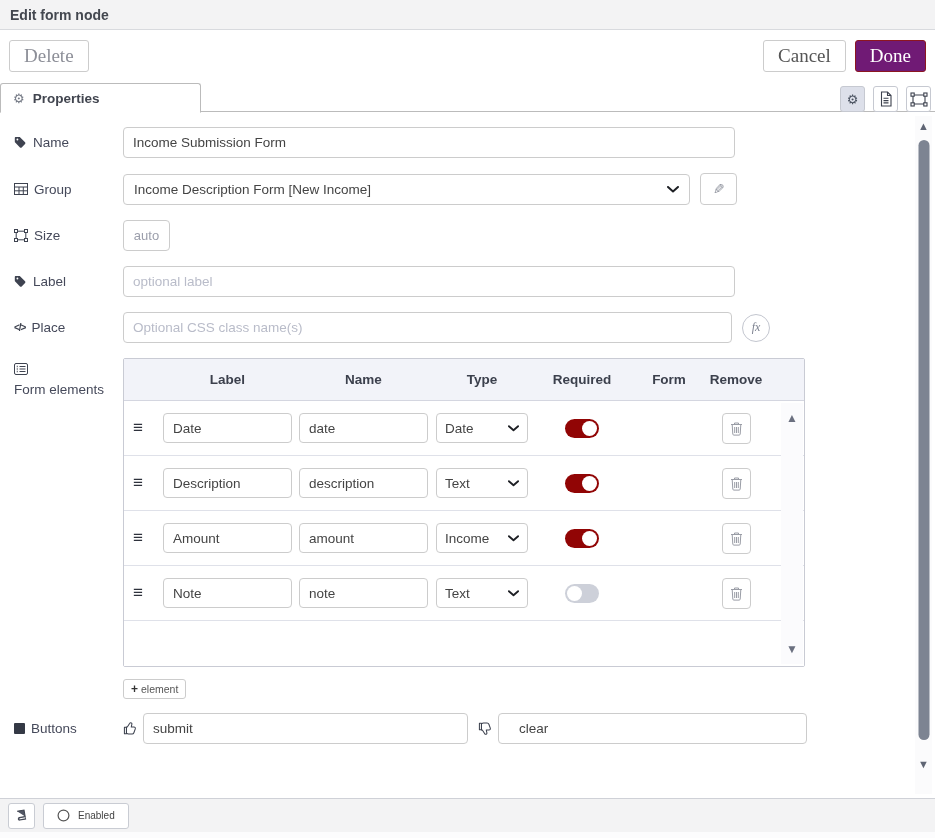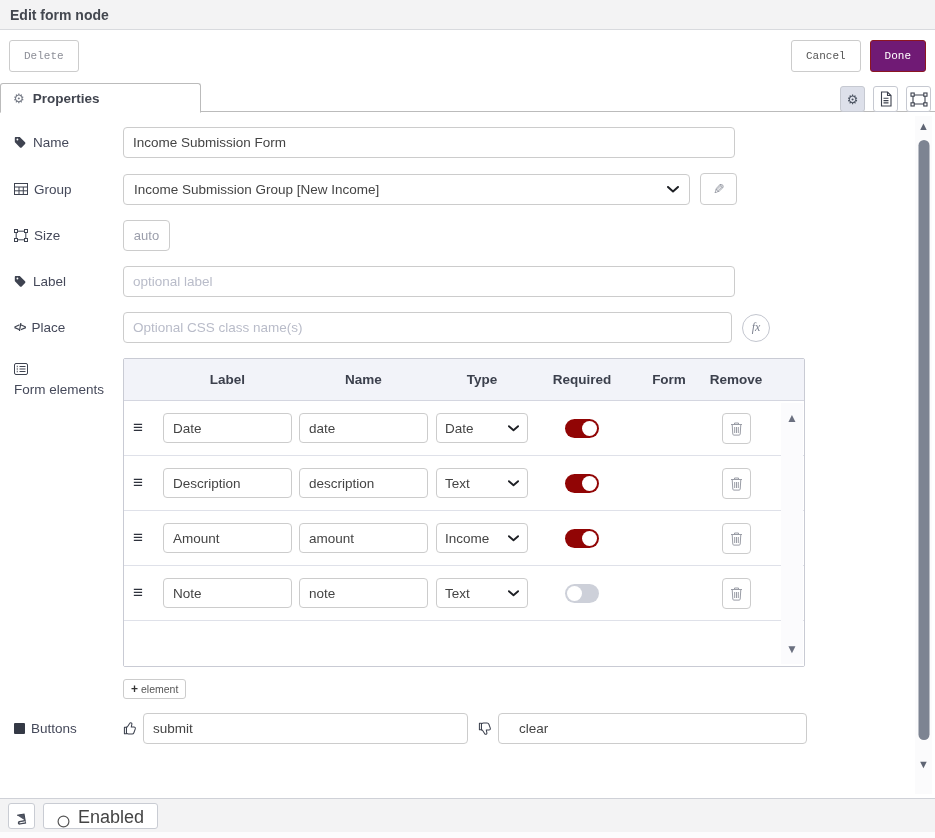--- a/index.html
+++ b/index.html
@@ -4,21 +4,21 @@
 <style>
   * { box-sizing: border-box; }
   body { margin:0; font-family:"Liberation Sans", sans-serif; background:#fff; color:#444; }
   .dialog { position:relative; width:935px; height:838px; background:#fff; overflow:hidden; }
 
   
   .titlebar { height:30px; background:#f3f3f4; border-bottom:1px solid #d8dade; display:flex; align-items:center; padding:0 10px; font-weight:bold; font-size:14px; color:#43474f; }
 
   
   .actionbar { height:52px; display:flex; align-items:center; padding:0 9px; background:#fff; }
-  .btn { height:32px; border:1px solid #ccc; border-radius:3px; background:#fff; font-size:11px; padding:0 14px; font-family:Liberation Mono, monospace; cursor:pointer; }
+  .btn { height:32px; border:1px solid #ccc; border-radius:3px; background:#fff; font-size:19px; padding:0 14px; font-family:Liberation Serif, serif; cursor:pointer; }
   .btn-delete { color:#8d8f98; }
   .btn-cancel { color:#555; margin-right:9px; }
   .btn-done { background:#701a75; border-color:#8C1621; color:#fff; }
   .spacer { flex:1; }
 
   
   .tabbar { height:30px; position:relative; border-bottom:1px solid #bbb; background:#fff; }
   .tab { position:absolute; left:0; top:1px; width:201px; height:30px; background:#fff; border:1px solid #bbb; border-bottom:1px solid #fff; border-radius:3px 3px 0 0; display:flex; align-items:center; padding:0 12px; gap:8px; font-size:13.5px; font-weight:bold; color:#41454f; z-index:2; cursor:pointer; }
   .gear-glyph { font-size:13px; color:#757a86; font-weight:normal; }
   .tab-tools { position:absolute; right:4px; top:4px; display:flex; gap:8px; }
@@ -75,21 +75,21 @@
   .checkbox { width:13px; height:13px; border:1px solid #878b96; border-radius:2px; background:#fff; cursor:pointer; flex:none; }
 
   
   .main-scroll { position:absolute; top:4px; right:3px; width:17px; height:678px; background:#fbfbfc; }
   .ms-up { position:absolute; top:4px; left:50%; transform:translateX(-50%); color:#5f6574; font-size:11px; cursor:pointer; }
   .ms-thumb { position:absolute; top:24px; left:50%; transform:translateX(-50%); width:11px; height:600px; background:#7d8492; border-radius:6px; cursor:grab; }
   .ms-down { position:absolute; bottom:24px; left:50%; transform:translateX(-50%); color:#5f6574; font-size:11px; cursor:pointer; }
 
   
   .footer { height:34px; background:#f3f3f4; border-top:1px solid #cfd1d7; display:flex; align-items:center; padding:0 8px; gap:8px; }
-  .footer-btn { height:26px; border:1px solid #c9ccd3; border-radius:3px; background:#fff; display:flex; align-items:flex-end; justify-content:center; font-size:18px; color:#444; cursor:pointer; font-family:inherit; }
+  .footer-btn { height:26px; border:1px solid #c9ccd3; border-radius:3px; background:#fff; display:flex; align-items:center; justify-content:center; font-size:10px; color:#444; cursor:pointer; font-family:inherit; }
   .fb-book { width:27px; }
   .fb-enabled { padding:0 13px; gap:8px; }
   .bottom-strip { height:6px; background:#fcfcfd; }
 </style>
 </head>
 <body>
 
 <div class="dialog">
 
   <div class="titlebar">Edit form node</div>
@@ -143,21 +143,21 @@
 
     <div class="form-row">
       <div class="fr-label">
         <svg width="14" height="12" viewBox="0 0 14 12" fill="none" stroke="#3e4350" stroke-width="1">
           <rect x=".5" y=".5" width="13" height="11"></rect>
             <path d="M.5 4 h13 M.5 7.8 h13 M5 4 v7.5 M9.3 4 v7.5"></path>
         </svg>
         <span>Group</span>
       </div>
       <div class="sel sel-group">
-        <span>Income Submission Group [New Income]</span>
+        <span>Income Description Form [New Income]</span>
         <svg width="12" height="7" viewBox="0 0 12 7" fill="none" stroke="#1d1f24" stroke-width="2" stroke-linecap="round" stroke-linejoin="round">
             <path d="M1 1 l5 4.4 L11 1"></path>
           </svg>
       </div>
       <button class="icon-btn">
         <span class="pencil-glyph">✎</span>
       </button>
     </div>
 
     <div class="form-row">

